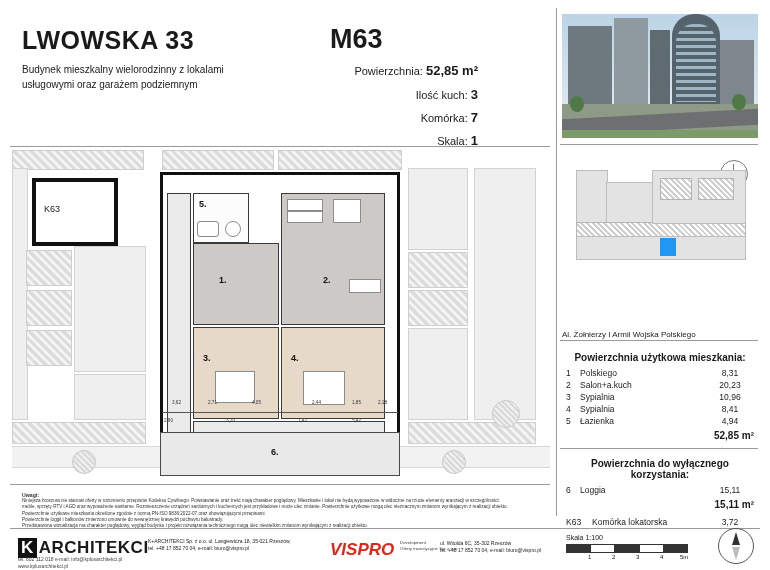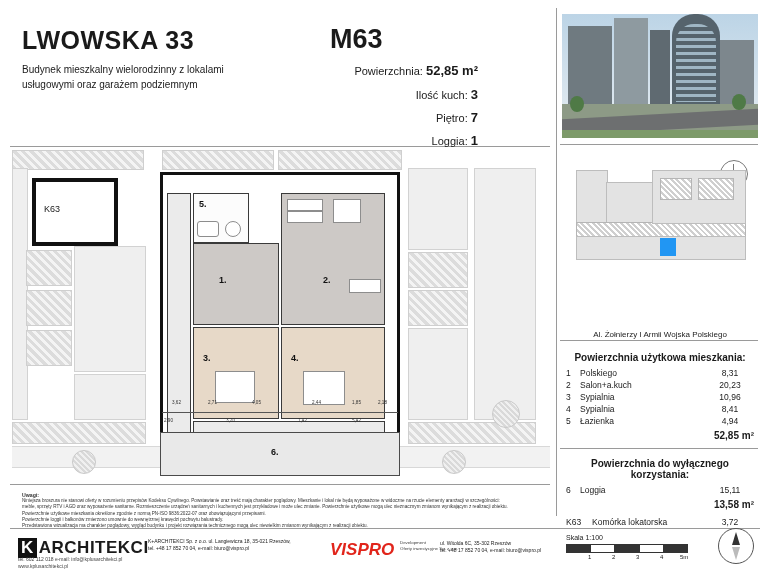--- a/index.html
+++ b/index.html
@@ -45,21 +45,21 @@
 
   
   .mini{position:absolute;left:562px;top:152px;width:196px;height:170px;background:#ffffff;}
   .mini-box{position:absolute;left:14px;top:14px;width:168px;height:112px;}
   .mini-seg{position:absolute;background:#e3e3e3;border:1px solid #bdbdbd;}
   .mini-hatch{position:absolute;background:repeating-linear-gradient(45deg,#cfcfcf 0 2px,#ffffff 2px 4px);border:1px solid #b5b5b5;}
   .mini-unit{position:absolute;background:#2196f3;}
   .north{position:absolute;right:10px;top:8px;width:26px;height:26px;border:1px solid #777;border-radius:50%;}
   .north:before{content:"";position:absolute;left:12px;top:3px;width:1px;height:20px;background:#777;}
   .north:after{content:"";position:absolute;left:3px;top:12px;width:20px;height:1px;background:#777;}
-  .street{position:absolute;left:562px;top:330px;width:196px;text-align:center;font-size:8px;color:#222;}
+  .street{position:absolute;left:562px;top:330px;width:196px;text-align:left;font-size:8px;color:#222;}
 
   
   .tbl-title{font-size:10px;font-weight:bold;}
   .rt{position:absolute;left:566px;width:188px;font-size:8.5px;}
   .row{display:flex;justify-content:space-between;line-height:12px;}
   .row .n{width:10px;text-align:left;}
   .row .nm{flex:1;text-align:left;padding-left:4px;}
   .row .v{width:48px;text-align:center;}
   .sum{text-align:right;font-weight:bold;font-size:10px;padding-top:3px;}
 
@@ -125,25 +125,25 @@
 
   <div class="spec spec-pow">
     <span>Powierzchnia:</span>
     <b>52,85 m²</b>
   </div>
   <div class="spec spec-pok">
     <span>Ilość kuch:</span>
     <b>3</b>
   </div>
   <div class="spec spec-pie">
-    <span>Piętro:</span>
+    <span>Komórka:</span>
     <b>7</b>
   </div>
   <div class="spec spec-kla">
-    <span>Loggia:</span>
+    <span>Skala:</span>
     <b>1</b>
   </div>
 
   <div class="photo">
     <div class="ph-sky"></div>
     <div class="ph-b1"></div>
     <div class="ph-b2"></div>
     <div class="ph-b3"></div>
     <div class="ph-tower">
         <i></i>
@@ -201,21 +201,21 @@
     <div class="sum">52,85 m²</div>
   </div>
 
   <div class="rt" style="top:458px;">
     <div class="tbl-title" style="text-align:center;margin-bottom:4px;">Powierzchnia do wyłącznego korzystania:</div>
     <div class="row">
       <span class="n">6</span>
       <span class="nm">Loggia</span>
       <span class="v">15,11</span>
     </div>
-    <div class="sum">13,58 m²</div>
+    <div class="sum">15,11 m²</div>
     <div class="row" style="margin-top:6px;">
       <span style="width:22px;">K63</span>
       <span class="nm">Komórka lokatorska</span>
       <span class="v">3,72</span>
     </div>
   </div>
 
   <div class="plan">
 
     <div class="ctxh" style="left:0;top:0;width:130px;height:18px;"></div>

